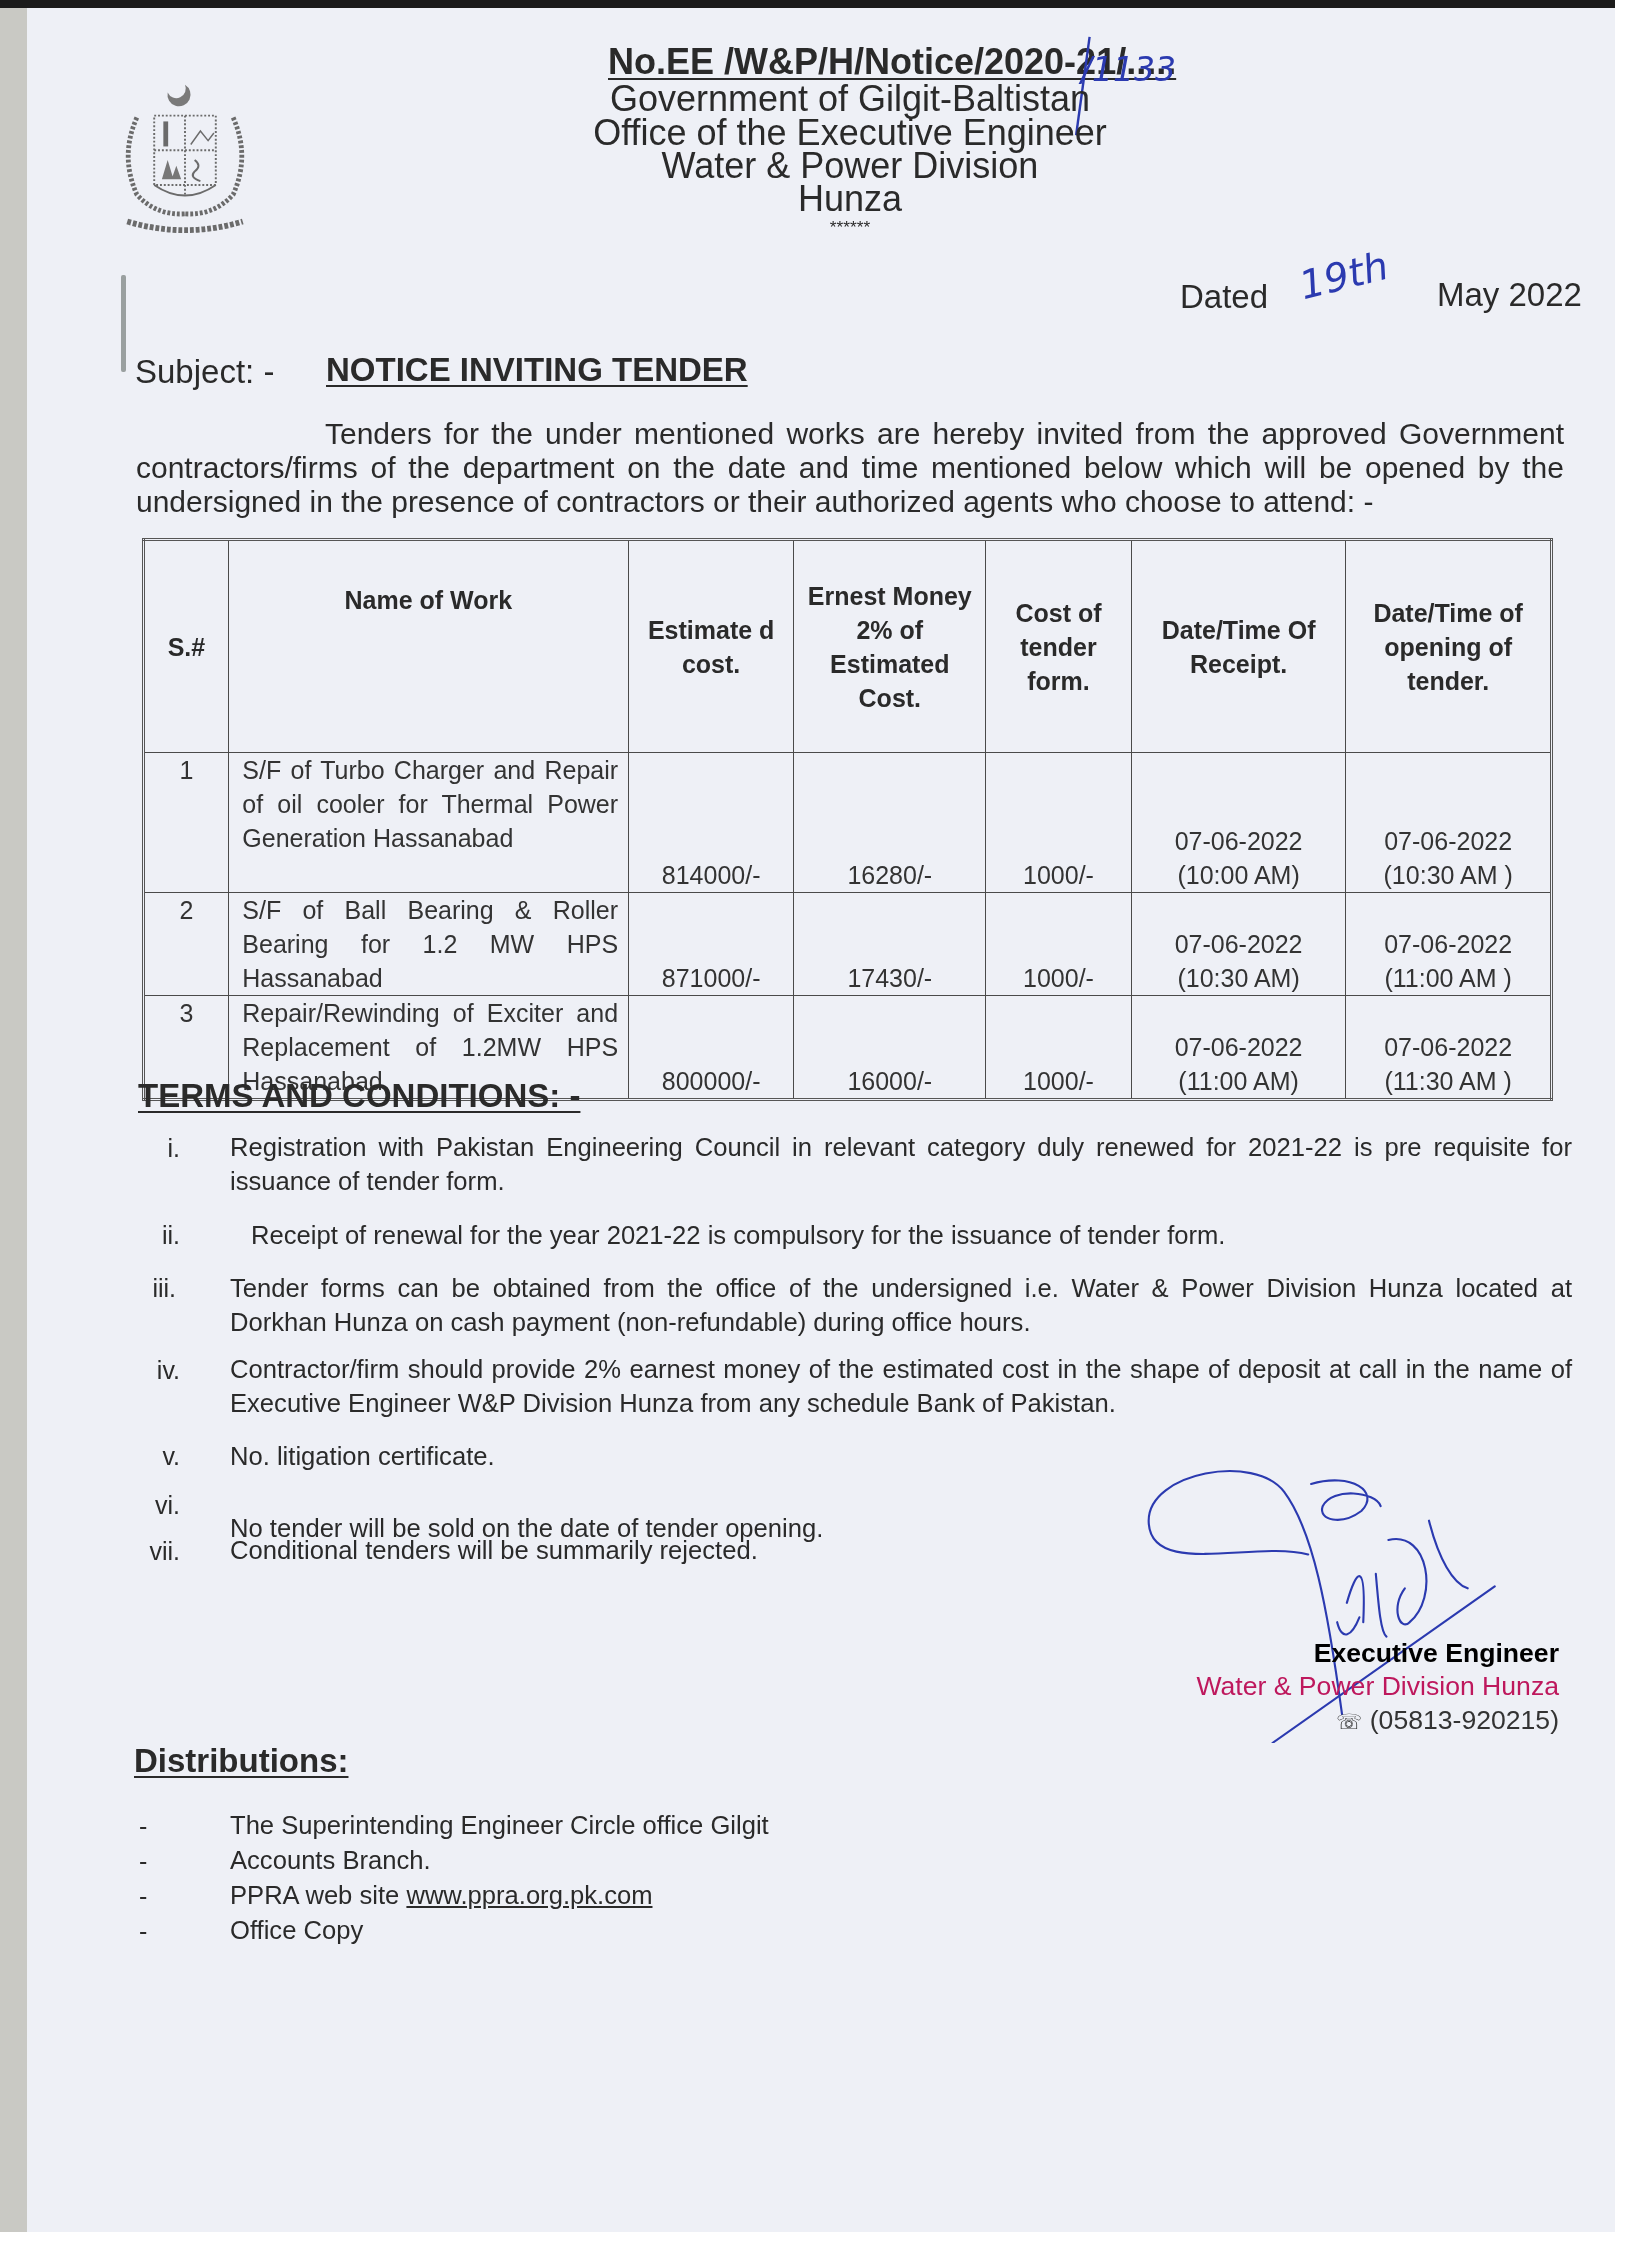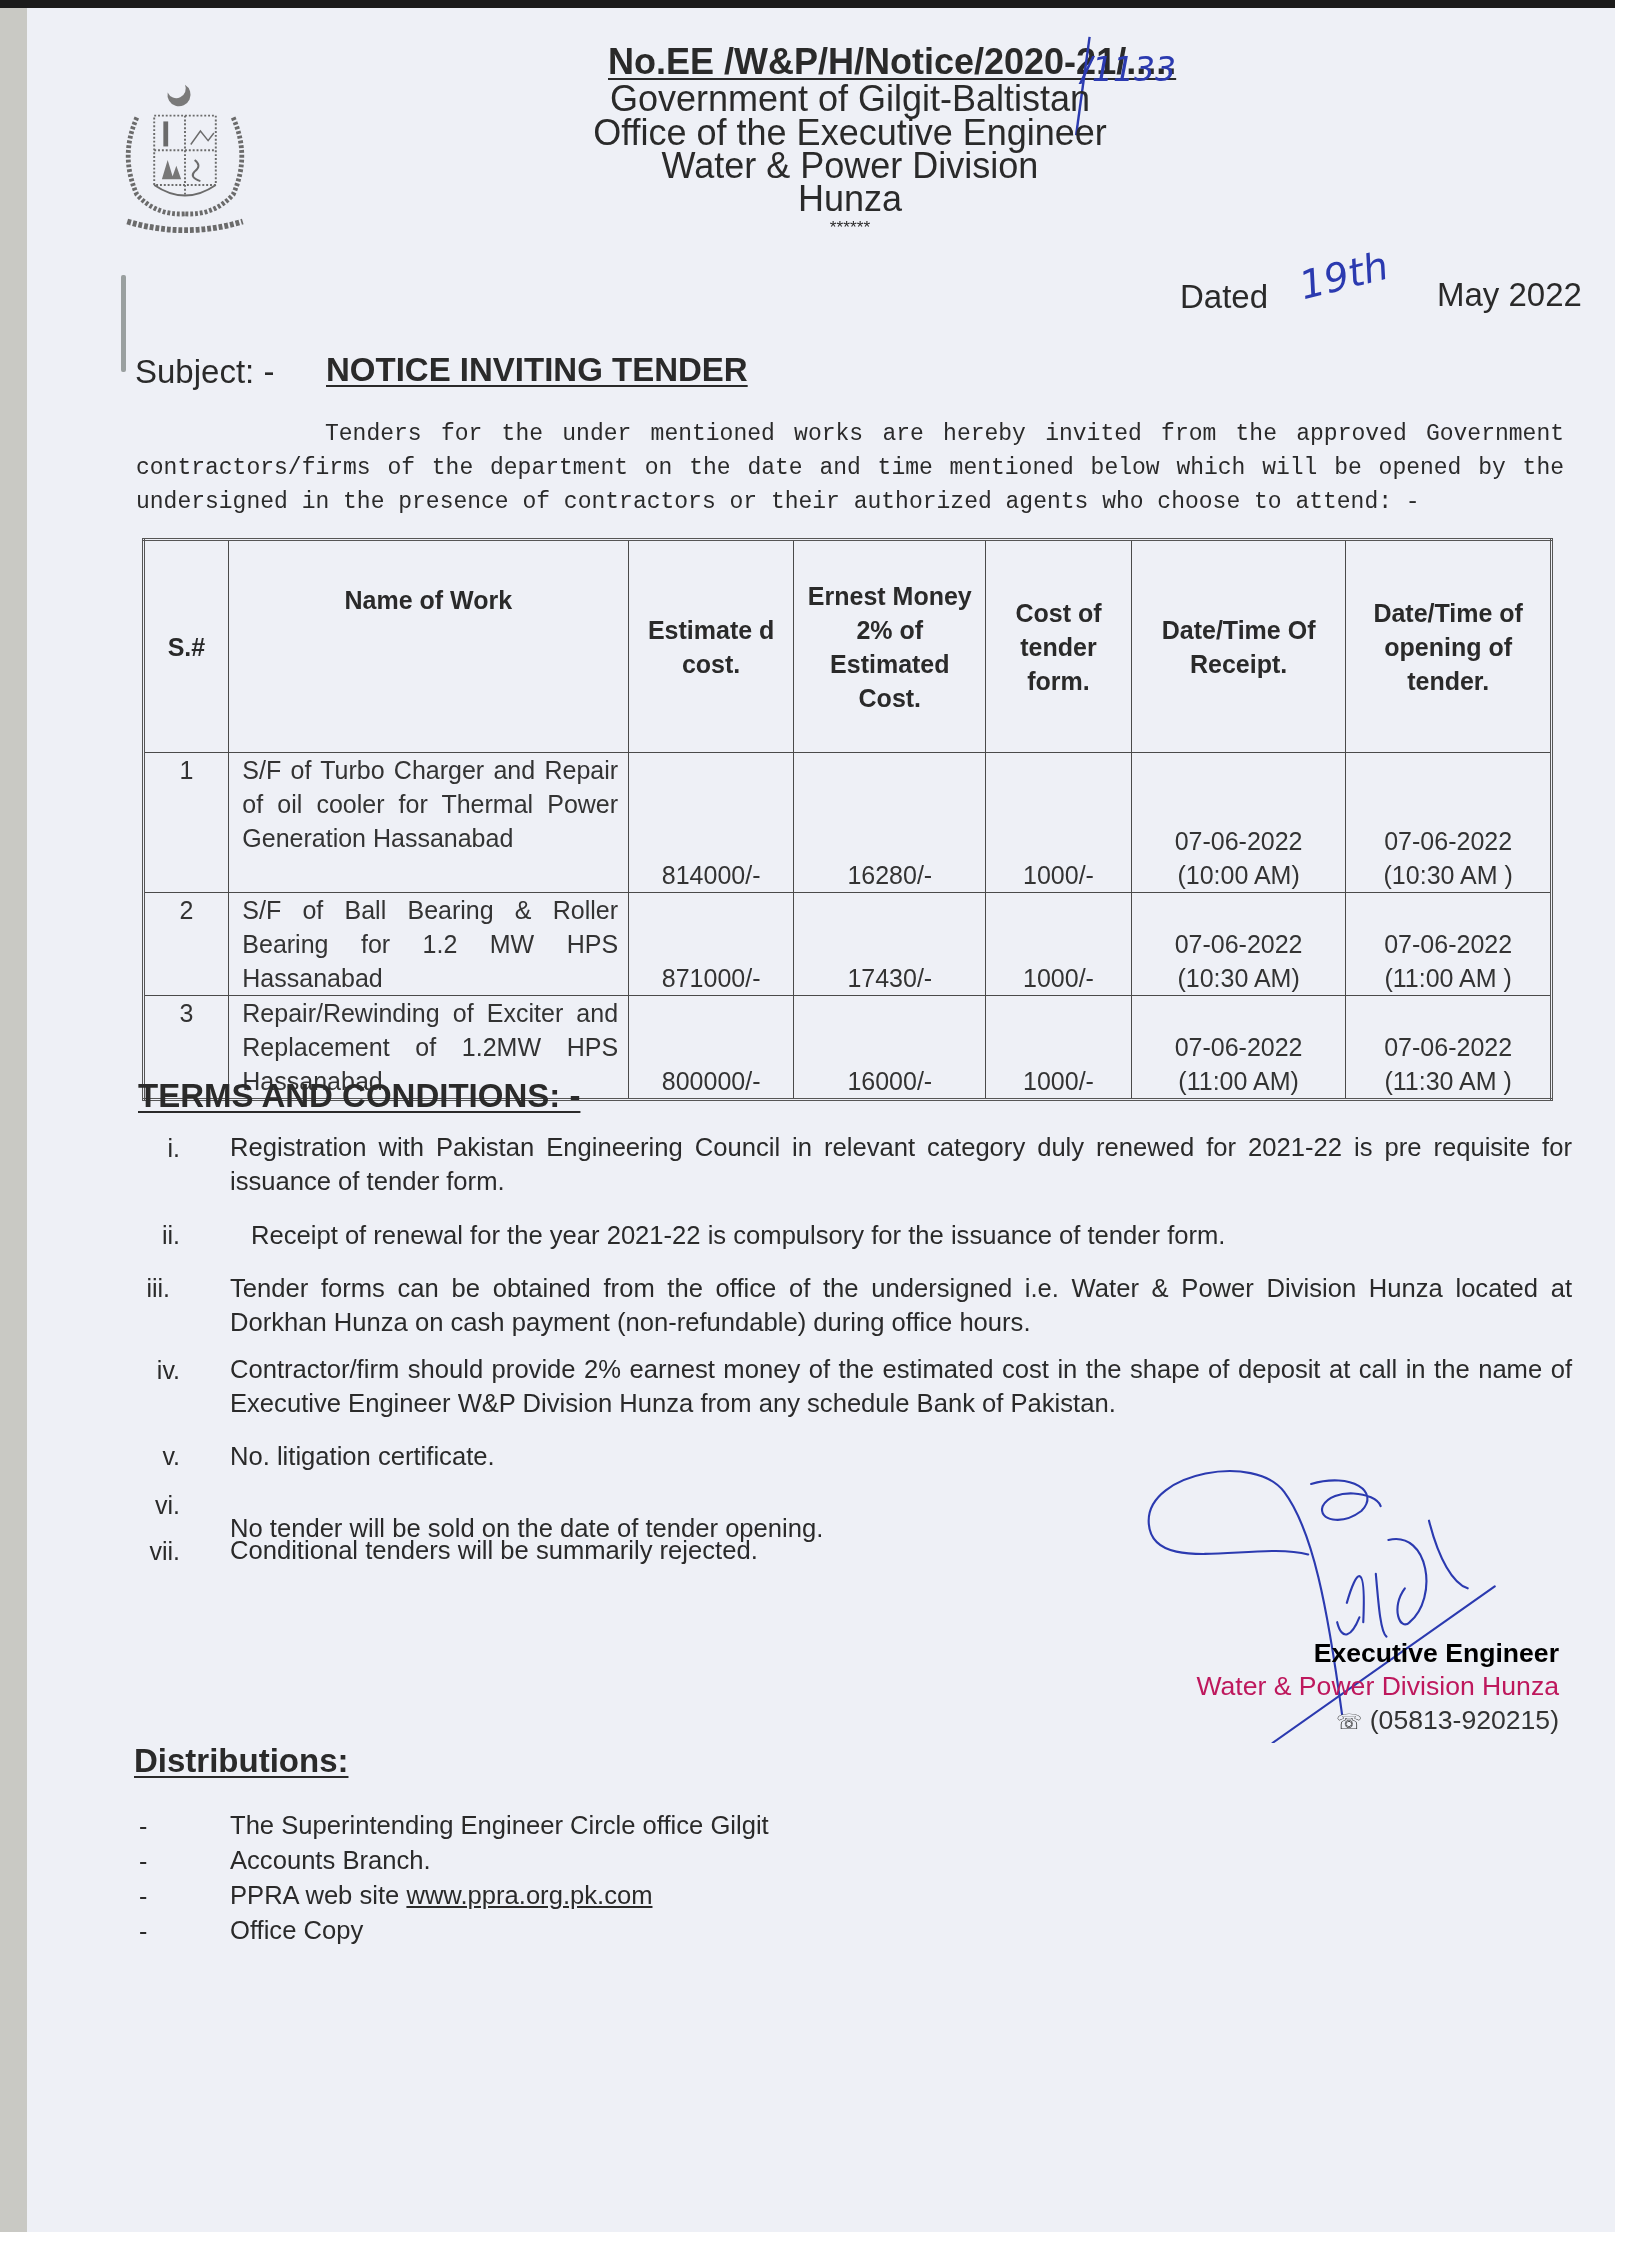--- a/index.html
+++ b/index.html
@@ -8,21 +8,21 @@
   .scan-left { position:absolute; left:0; top:0; width:27px; height:2232px; background:#c9c9c4; }
   .paper { position:absolute; left:27px; top:5.8px; width:1588px; height:2226px; background:#eef0f6; }
   .top-strip { position:absolute; left:0; top:0; width:1615px; height:7.7px; background:#1b1b1b; }
   .abs { position:absolute; white-space:nowrap; }
   .ctr { text-align:center; }
   .hdr { font-size:36px; line-height:33px; }
   .bold { font-weight:bold; }
   .ul { text-decoration:underline; text-decoration-thickness:1.9px; text-underline-offset:3.9px; }
   .ink { color:#2b3ab0; font-family:"DejaVu Sans", sans-serif; font-style:italic; }
   .body-txt { font-size:33px; line-height:34px; }
-  .para { position:absolute; left:136px; width:1428px; font-size:23px; line-height:34px; text-align:justify; text-align-last:left;font-family:Liberation Mono, monospace; }
+  .para { position:absolute; left:136px; width:1428px; font-size:30px; line-height:34px; text-align:justify; text-align-last:left; }
   .para .indent { display:inline-block; width:189px; }
   table.tender { position:absolute; left:142px; top:538px; width:1411px; border-collapse:collapse;
                  border:3.9px double #555; font-size:25px; }
   table.tender td, table.tender th { border:1.4px solid #4a4a4a; padding:0 7px; vertical-align:middle; }
   table.tender th { font-weight:bold; text-align:center; line-height:34px; height:169px; color:#2a2a2a; }
   table.tender td { line-height:34px; vertical-align:bottom; text-align:center; color:#333; }
   table.tender td.name { text-align:justify; text-align-last:left; vertical-align:top; padding:0 9.7px 0 13.5px; }
   table.tender td.sn { vertical-align:top; }
   .term-num { position:absolute; width:58px; text-align:right; font-size:25px; }
   .term-txt { position:absolute; left:230px; width:1342px; font-size:25.6px; line-height:34px; }
@@ -157,21 +157,21 @@
 </table>
 
 <div class="abs body-txt bold ul" style="left:138px;top:1079px;">TERMS AND CONDITIONS: -</div>
 
 <div class="term-num" style="left:122px;top:1134px;">i.</div>
 <div class="term-txt" style="top:1130px;text-align:justify;">Registration with Pakistan Engineering Council in relevant category duly renewed for 2021-22 is pre requisite for issuance of tender form.</div>
 
 <div class="term-num" style="left:122px;top:1221px;">ii.</div>
 <div class="term-txt" style="top:1218px;margin-left:21px;">Receipt of renewal for the year 2021-22 is compulsory for the issuance of tender form.</div>
 
-<div class="term-num" style="left:112px;top:1274px;">iii.</div>
+<div class="term-num" style="left:118px;top:1274px;">iii.</div>
 <div class="term-txt" style="top:1271px;text-align:justify;">Tender forms can be obtained from the office of the undersigned i.e. Water &amp; Power Division Hunza located at Dorkhan Hunza on cash payment (non-refundable) during office hours.</div>
 
 <div class="term-num" style="left:122px;top:1356px;">iv.</div>
 <div class="term-txt" style="top:1352px;text-align:justify;">Contractor/firm should provide 2% earnest money of the estimated cost in the shape of deposit at call in the name of Executive Engineer W&amp;P Division Hunza from any schedule Bank of Pakistan.</div>
 
 <div class="term-num" style="left:122px;top:1442px;">v.</div>
 <div class="term-txt" style="top:1439px;">No. litigation certificate.</div>
 
 <div class="term-num" style="left:122px;top:1491px;">vi.</div>
 <div class="term-txt" style="top:1487px;margin-top:24px;">No tender will be sold on the date of tender opening.</div>

